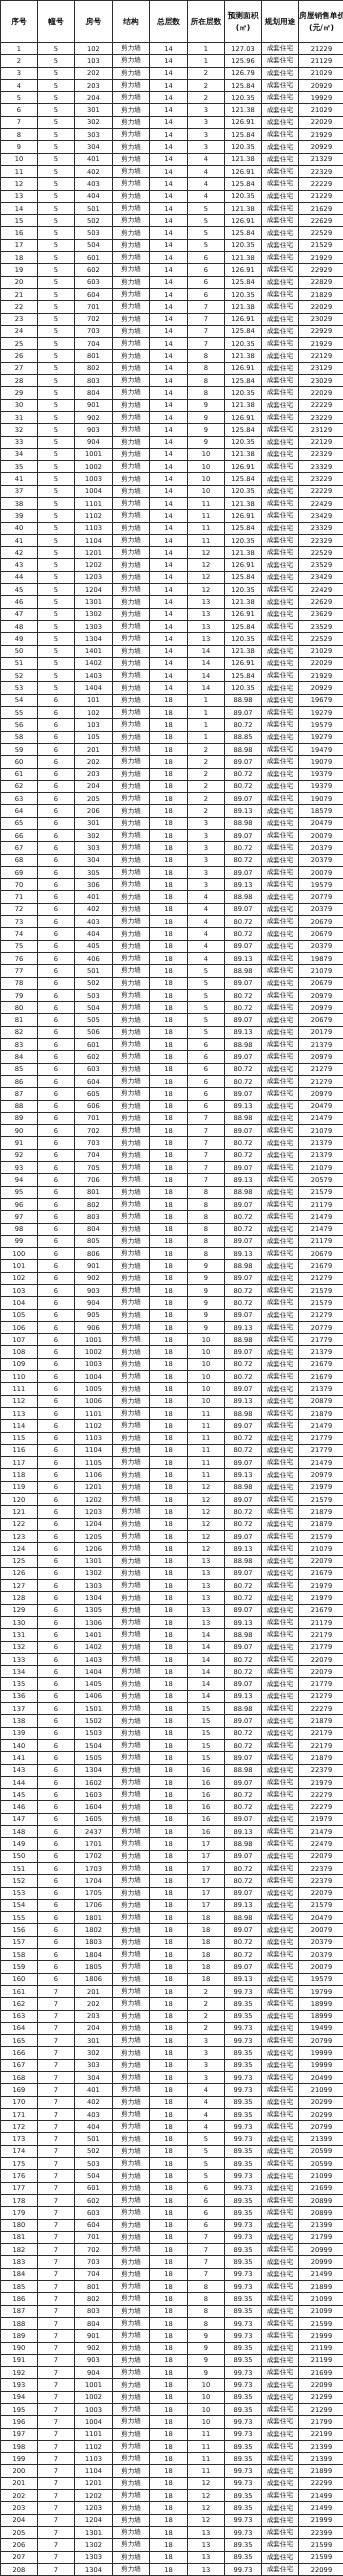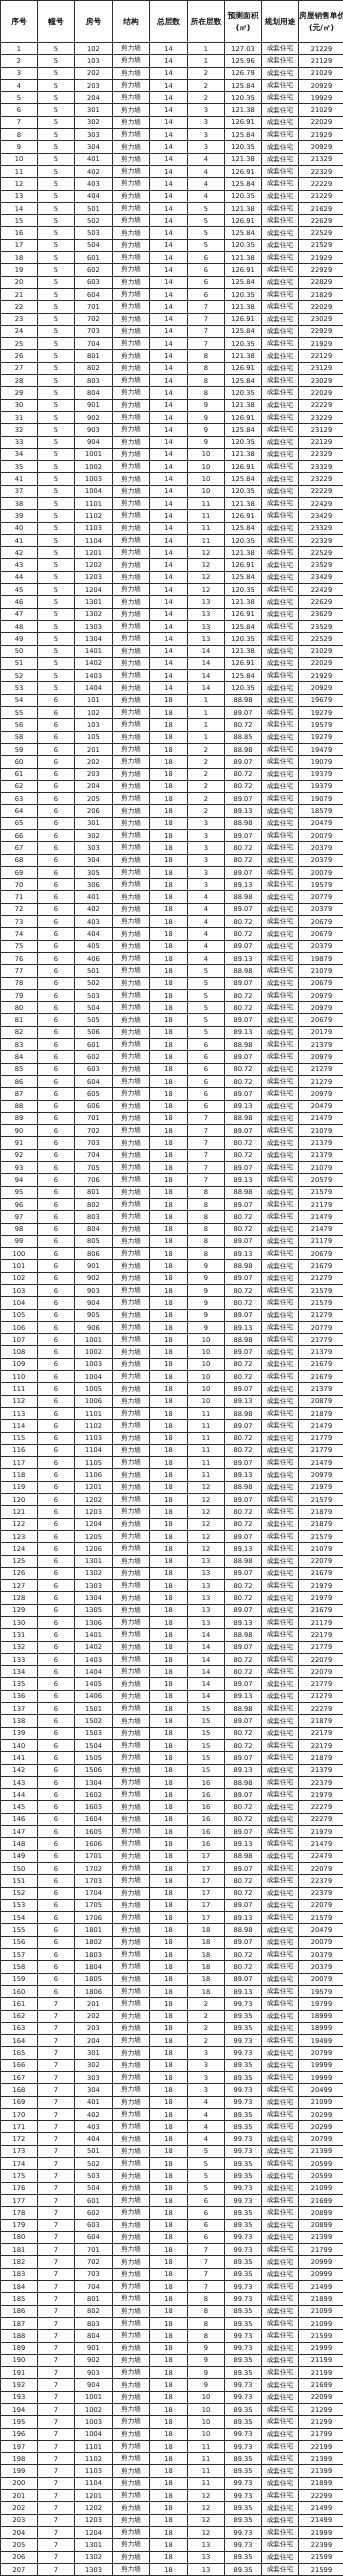--- a/index.html
+++ b/index.html
@@ -1572,31 +1572,20 @@
         <td>6</td>
         <td>1505</td>
         <td>剪力墙</td>
         <td>18</td>
         <td>15</td>
         <td>89.07</td>
         <td>成套住宅</td>
         <td>21879</td>
       </tr>
       <tr>
-        <td>142</td>
-        <td>6</td>
-        <td>1506</td>
-        <td>剪力墙</td>
-        <td>18</td>
-        <td>15</td>
-        <td>89.13</td>
-        <td>成套住宅</td>
-        <td>21379</td>
-      </tr>
-      <tr>
         <td>143</td>
         <td>6</td>
         <td>1304</td>
         <td>剪力墙</td>
         <td>18</td>
         <td>16</td>
         <td>88.98</td>
         <td>成套住宅</td>
         <td>22379</td>
       </tr>
@@ -1640,21 +1629,21 @@
         <td>剪力墙</td>
         <td>18</td>
         <td>16</td>
         <td>89.07</td>
         <td>成套住宅</td>
         <td>21979</td>
       </tr>
       <tr>
         <td>148</td>
         <td>6</td>
-        <td>1606</td>
+        <td>2437</td>
         <td>剪力墙</td>
         <td>18</td>
         <td>16</td>
         <td>89.13</td>
         <td>成套住宅</td>
         <td>21479</td>
       </tr>
       <tr>
         <td>149</td>
         <td>6</td>

